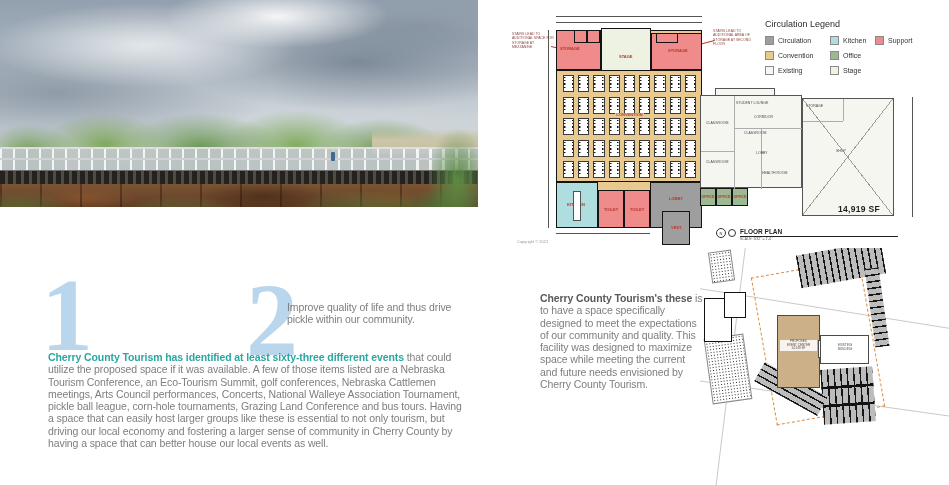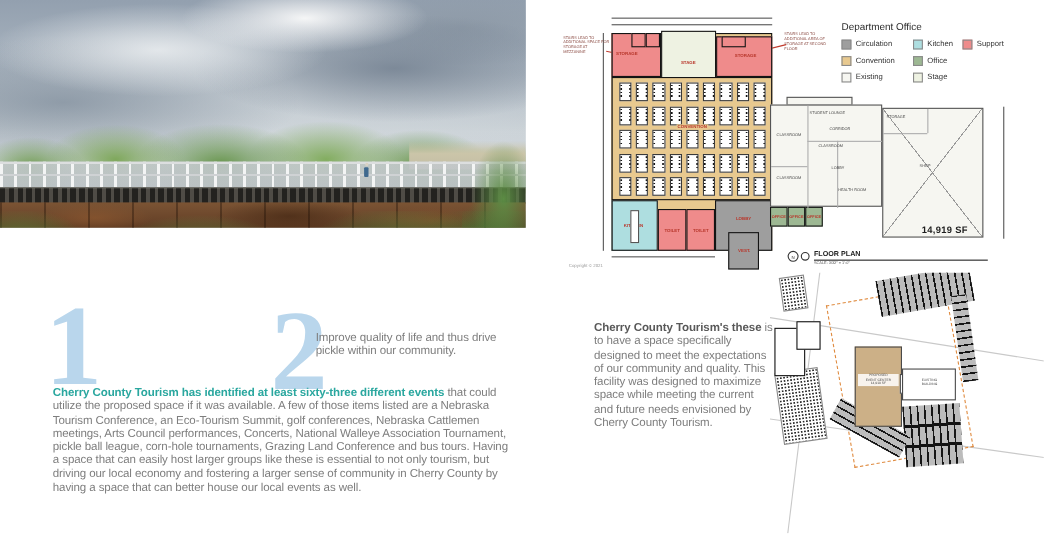--- a/index.html
+++ b/index.html
@@ -135,21 +135,21 @@
   <div class="abs bignum" style="left:41px;top:278px;">1</div>
   <div class="abs bignum" style="left:246px;top:283px;">2</div>
   <div class="abs bodytxt" style="left:287px;top:301px;width:170px;">Improve quality of life and thus drive pickle within our community.</div>
 
   <div class="abs bodytxt" style="left:48px;top:351px;width:422px;">
     <span class="teal">Cherry County Tourism has identified at least sixty-three different events</span><span> that could utilize the proposed space if it was available. A few of those items listed are a Nebraska Tourism Conference, an Eco-Tourism Summit, golf conferences, Nebraska Cattlemen meetings, Arts Council performances, Concerts, National Walleye Association Tournament, pickle ball league, corn-hole tournaments, Grazing Land Conference and bus tours. Having a space that can easily host larger groups like these is essential to not only tourism, but driving our local economy and fostering a larger sense of community in Cherry County by having a space that can better house our local events as well.</span>
   </div>
 
   <div class="abs" id="fp">
 
-    <div class="abs lgt">Department Office</div>
+    <div class="abs lgt">Circulation Legend</div>
     <div class="abs" id="lg-items">
         <div class="lg-item" style="left: 0px; top: 0px;">
           <span class="lg-swatch" style="background: rgb(158, 158, 158);"></span>
           <span class="lg-label">Circulation</span>
         </div>
         <div class="lg-item" style="left: 0px; top: 15px;">
           <span class="lg-swatch" style="background: rgb(232, 201, 143);"></span>
           <span class="lg-label">Convention</span>
         </div>
         <div class="lg-item" style="left: 0px; top: 30px;">

